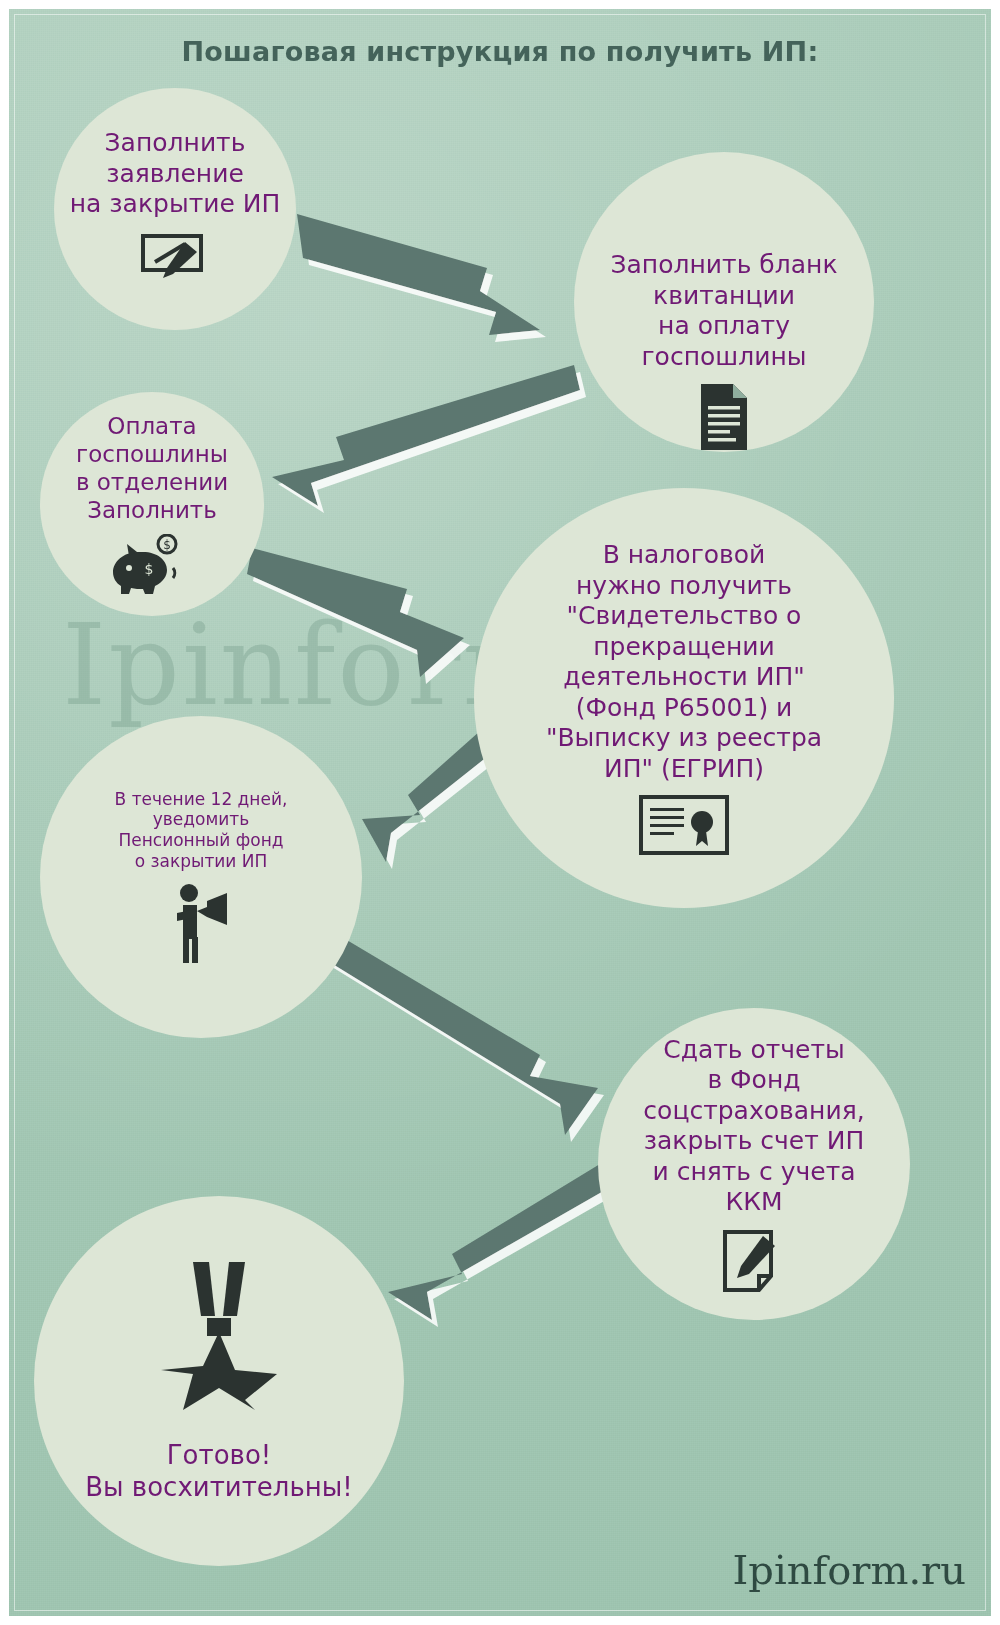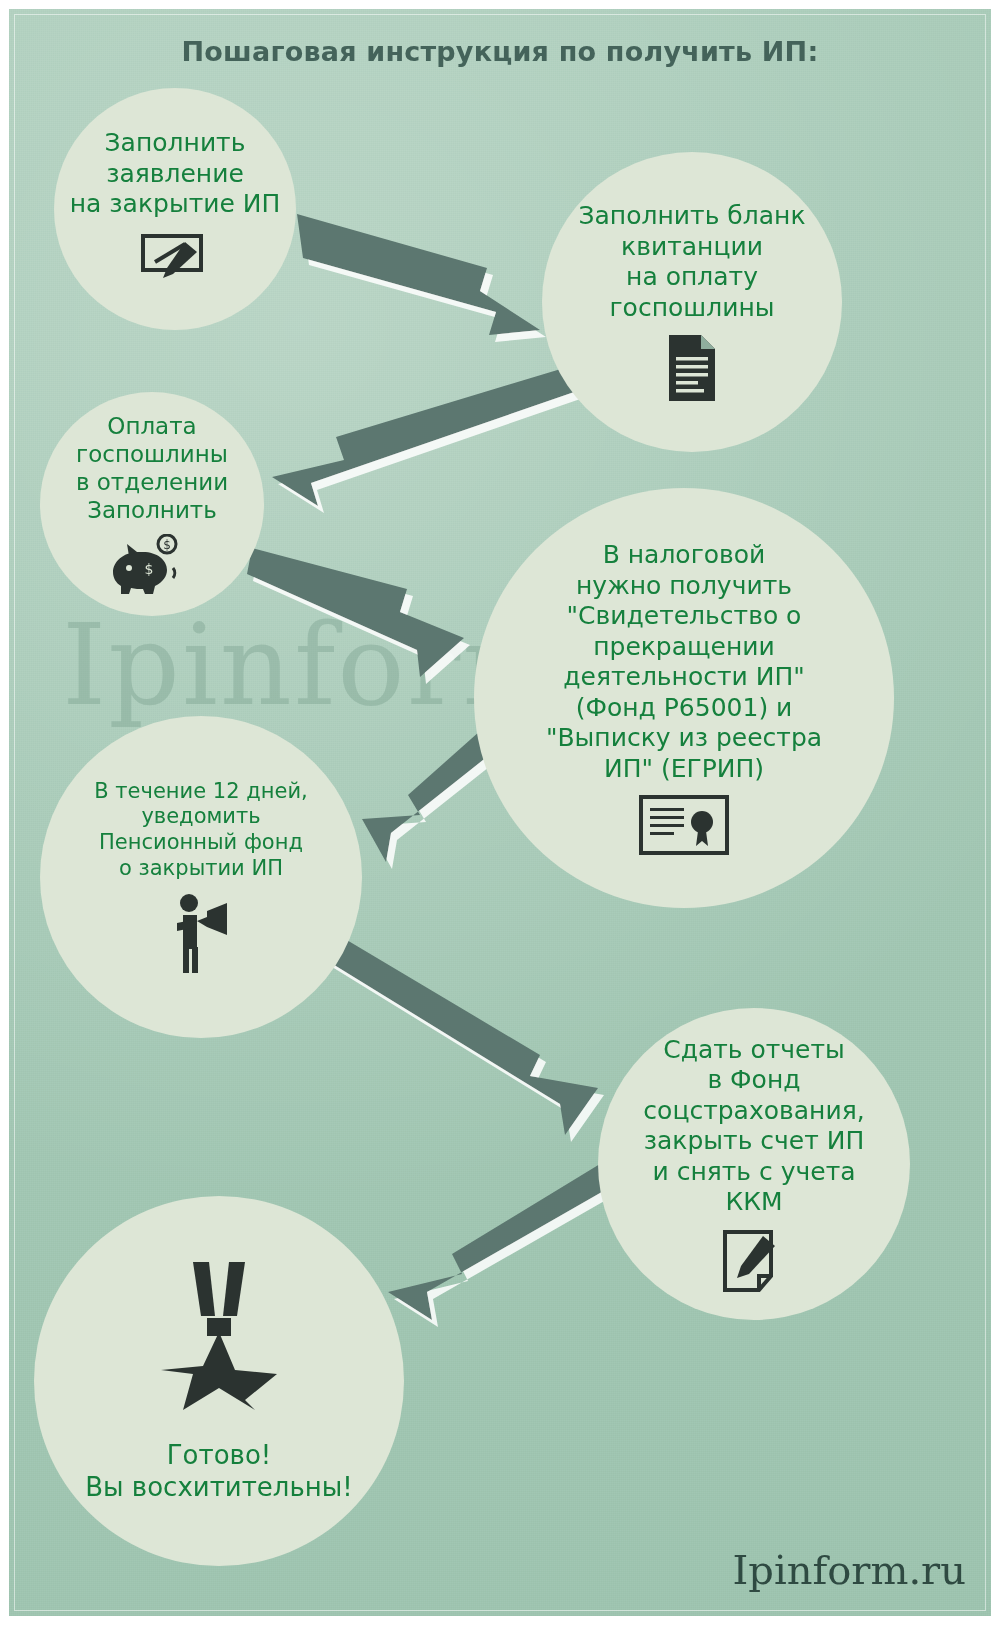--- a/index.html
+++ b/index.html
@@ -98,44 +98,44 @@
     background: #dde6d6;
     box-shadow: 0 0 0 0 rgba(0,0,0,0);
     display: flex;
     flex-direction: column;
     align-items: center;
     justify-content: center;
     text-align: center;
     box-sizing: border-box;
   }
   .node .node-text {
-    color: #15803d;
+    color: #701a75;
     line-height: 1.22;
     white-space: pre-line;
   }
   .node .node-icon {
     margin-top: 10px;
     line-height: 0;
   }
 
   
   #node-0 { left: 54px;  top: 88px;  width: 242px; height: 242px; }
   #node-0 .node-text { font-size: 25px; }
 
-  #node-1 { left: 542px; top: 152px; width: 300px; height: 300px; }
+  #node-1 { left: 574px; top: 152px; width: 300px; height: 300px; justify-content: flex-end; }
   #node-1 .node-text { font-size: 25px; }
 
   #node-2 { left: 40px;  top: 392px; width: 224px; height: 224px; }
   #node-2 .node-text { font-size: 23px; }
 
   #node-3 { left: 474px; top: 488px; width: 420px; height: 420px; }
   #node-3 .node-text { font-size: 25px; }
 
   #node-4 { left: 40px;  top: 716px; width: 322px; height: 322px; }
-  #node-4 .node-text { font-size: 21px; }
+  #node-4 .node-text { font-size: 17px; }
 
   #node-5 { left: 598px; top: 1008px; width: 312px; height: 312px; }
   #node-5 .node-text { font-size: 25px; }
 
   #node-6 { left: 34px;  top: 1196px; width: 370px; height: 370px; }
   #node-6 .node-text { font-size: 26px; margin-top: 16px; }
   #node-6 .node-icon { margin-top: 0; margin-bottom: 10px; order: -1; }
 </style>
 </head>
 <body>

